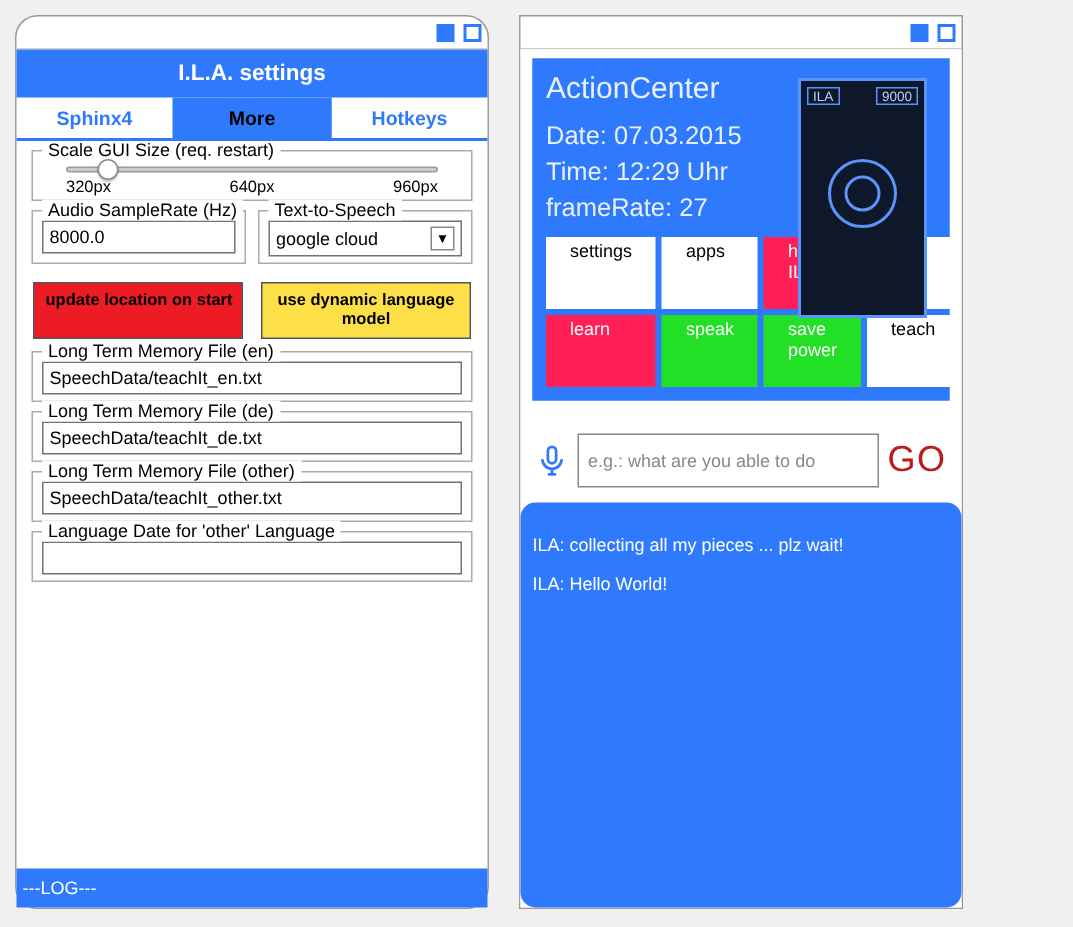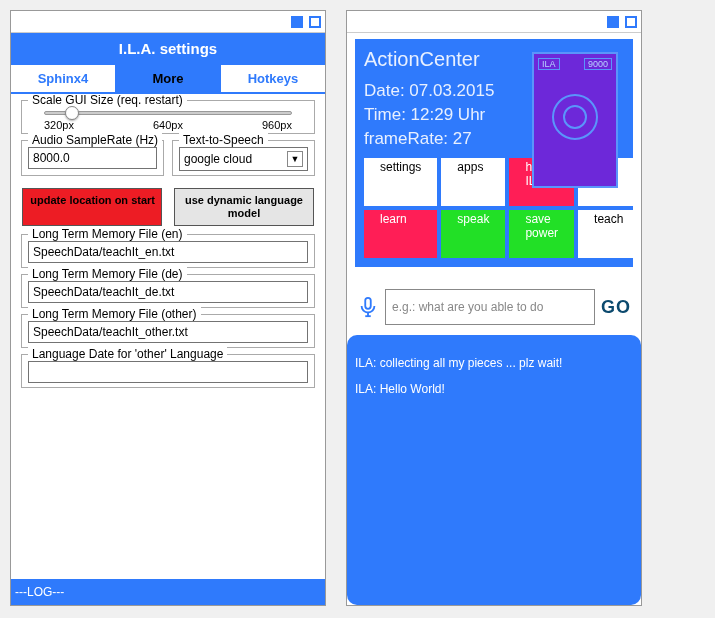--- a/index.html
+++ b/index.html
@@ -10,21 +10,21 @@
     display: flex;
     gap: 20px;
   }
 
   .window {
     background: #fff;
     border: 1px solid #999;
     display: flex;
     flex-direction: column;
   }
-  .window-left { width: 316px; height: 596px; }
+  .window-left { width: 316px; height: 596px; border-radius: 15px; }
   .window-right { width: 296px; height: 596px; }
 
   .titlebar {
     height: 22px;
     display: flex;
     align-items: center;
     justify-content: flex-end;
     padding: 0 4px;
     gap: 6px;
     border-bottom: 1px solid #ccc;
@@ -137,21 +137,21 @@
   .actbtn {
     font-size: 11px;
     font-weight: bold;
     text-align: center;
     padding: 5px 6px;
     border: 1px solid #555;
     width: 140px;
     line-height: 1.2;
   }
   .btn-red { background: #ed1c24; color:#000;text-align:right; }
-  .btn-green { background: #e5e5e5; color:#000; }
+  .btn-green { background: #fde047; color:#000; }
 
   .log-bar {
     background: #2f7afc;
     color: #fff;
     font-size: 12px;
     padding: 6px 4px;
   }
 
   
   .right-body { background:#fff; flex:1; display:flex; flex-direction:column; }
@@ -163,23 +163,23 @@
     padding: 8px;
     flex-shrink:0;
     position: relative;
   }
   .action-title { font-size: 20px; margin-bottom: 8px; }
   .action-line { font-size: 17px; line-height: 1.4; }
 
   .speaker-device {
     position:absolute;
     right:14px; top:12px;
-    width:86px; height:136px;
+    width:86px; height:160px;
     border:2px solid #5a95fb;
-    background: #6d28d9;
+    background: #0f172a;
   }
   .speaker-device .disp {
     position:absolute; top:4px; left:4px; right:4px;
     display:flex; justify-content:space-between;
     font-size:9px; color:#b8d4ff;
   }
   .speaker-device .disp span { border:1px solid #5a95fb; padding:0 3px; }
   .speaker-device .knob {
     position:absolute; top:48%; left:50%;
     width:46px; height:46px;
@@ -218,21 +218,21 @@
     padding: 18px 10px 10px 10px;
   }
   .mic-icon { color:#2f7afc; width:22px; flex-shrink:0; }
   .query-box {
     flex:1;
     border:1px solid #888;
     padding:10px 6px;
     font-size:12px;
     color:#888;
   }
-  .go-btn { color:#0c4a6e; font-size:18px; font-weight:bold; letter-spacing:1px; }
+  .go-btn { color:#b91c1c; font-size:24px; font-weight:normal; letter-spacing:1px; }
 
   .console {
     background:#2f7afc;
     color:#fff;
     flex:1;
     font-size:12px;
     padding:21px 8px;
     border-radius:10px;
   }
   .console p { margin-bottom: 12px; }

